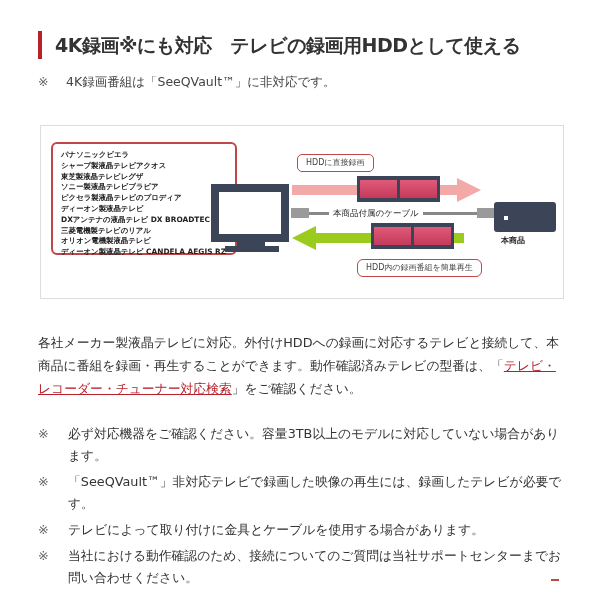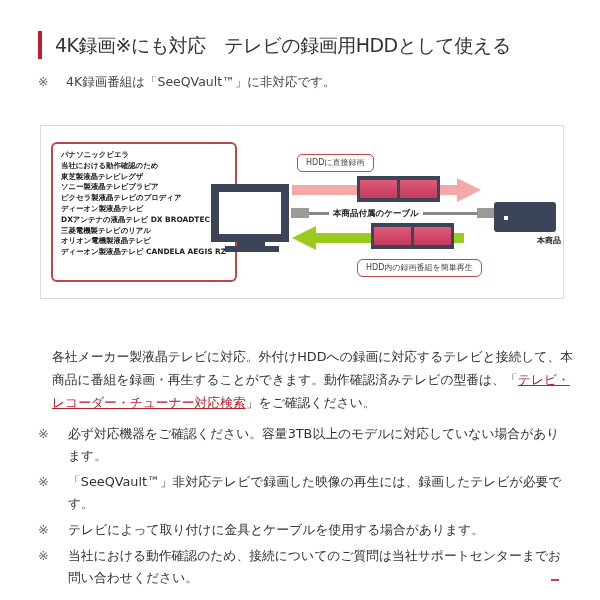--- a/index.html
+++ b/index.html
@@ -1,68 +1,68 @@
 <!DOCTYPE html>
 <html><head>
 <meta charset="utf-8">
 <style>
   html, body { margin:0; padding:0; background:#ffffff; }
   body { width:600px; height:600px; position:relative; overflow:hidden;
          font-family:"DejaVu Sans", "Liberation Sans", sans-serif; color:#333; }
   .heading { position:absolute; left:38px; top:31px; height:28px; border-left:4px solid #b8202a;
-             padding-left:13px; font-size:19px; font-weight:normal; color:#333; line-height:28px; letter-spacing:-0.5px; }
+             padding-left:13px; font-size:19px; font-weight:bold; color:#333; line-height:28px; letter-spacing:-0.5px; }
   .note-top { position:absolute; left:38px; top:74px; font-size:12.5px; color:#444; }
   .mark { display:inline-block; width:28px; color:#666; }
   .diagram { position:absolute; left:40px; top:125px; width:522px; height:172px;
              border:1px solid #ddd; background:#fff; }
-  .tvlist { position:absolute; left:10px; top:16px; width:186px; height:140px;
+  .tvlist { position:absolute; left:10px; top:16px; width:186px; height:113px;
             border:2px solid #c14646; border-radius:6px; padding:6px 0 0 8px; box-sizing:border-box;
             font-size:7.4px; font-weight:bold; color:#222; line-height:10.8px; white-space:nowrap; }
   .monitor { position:absolute; left:170px; top:58px; width:78px; height:58px; background:#3c4558; }
   .monitor .screen { position:absolute; left:8px; top:8px; width:62px; height:42px; background:#fff; }
   .monitor-stand { position:absolute; left:196px; top:116px; width:28px; height:4px; background:#3c4558; }
   .monitor-base { position:absolute; left:184px; top:120px; width:54px; height:6px; background:#3c4558; }
   .bubble { position:absolute; height:16px; border:1.5px solid #c14646; border-radius:5px; background:#fff;
             font-size:8px; color:#444; line-height:16px; padding:0 8px; white-space:nowrap;text-align:right; }
   .arrow-pink { position:absolute; left:251px; top:59px; width:165px; height:10px; background:#f4a9a9; }
   .arrow-pink-head { position:absolute; left:416px; top:52px; width:0; height:0;
             border-top:12px solid transparent; border-bottom:12px solid transparent; border-left:24px solid #f4a9a9; }
   .arrow-green { position:absolute; left:275px; top:107px; width:148px; height:10px; background:#9bcb1c; }
   .arrow-green-head { position:absolute; left:251px; top:100px; width:0; height:0;
             border-top:12px solid transparent; border-bottom:12px solid transparent; border-right:24px solid #9bcb1c; }
   .cable { position:absolute; left:250px; top:86px; width:204px; height:3px; background:#888; }
   .cable-plug-l { position:absolute; left:250px; top:82px; width:18px; height:10px; background:#9a9a9a; }
   .cable-plug-r { position:absolute; left:436px; top:82px; width:18px; height:10px; background:#9a9a9a; }
   .cable-label { position:absolute; left:288px; top:80px; padding:0 4px; background:#fff;
-            font-size:8.5px; font-weight:bold; color:#222; line-height:14px; }
+            font-size:8.5px; font-weight:normal; color:#222; line-height:14px; }
   .film { position:absolute; height:26px; background:#3c4558; display:flex; gap:3px; padding:4px 3px; box-sizing:border-box; }
   .frame { width:37px; height:18px; background:linear-gradient(#e05a79,#c43a5c); }
   .hdd { position:absolute; left:453px; top:76px; width:62px; height:30px; background:#3c4558; border-radius:3px; }
   .hdd .led { position:absolute; left:10px; top:14px; width:4px; height:4px; background:#fff; }
-  .hdd-label { position:absolute; left:496px; top:109px; font-size:8px; font-weight:bold; color:#222; }
+  .hdd-label { position:absolute; left:460px; top:109px; font-size:8px; font-weight:bold; color:#222; }
   .body-text { position:absolute; left:38px; top:331px; width:530px; font-size:12.8px; line-height:23px; color:#333; }
   .link { color:#b8202a; text-decoration:underline; }
   .notes { position:absolute; left:38px; top:423px; width:530px; font-size:12.8px; line-height:22px; color:#333; margin:0; padding:0; list-style:none; }
   .notes li { display:flex; margin-bottom:4px; }
   .notes .mark { flex:0 0 30px; }
   .dash { position:absolute; left:551px; top:579px; width:8px; height:2px; background:#c14646; }
 </style>
 </head>
 <body>
 
 <h2 class="heading" style="margin:0;">4K録画※にも対応　テレビの録画用HDDとして使える</h2>
 
 <div class="note-top">
   <span class="mark">※</span><span>4K録画番組は「SeeQVault™」に非対応です。</span>
 </div>
 
 <div class="diagram">
   <div class="tvlist">
     <div>パナソニックビエラ</div>
-    <div>当社における動作確認のため</div>
+    <div>シャープ製液晶テレビアクオス</div>
     <div>東芝製液晶テレビレグザ</div>
     <div>ソニー製液晶テレビブラビア</div>
     <div>ピクセラ製液晶テレビのプロディア</div>
     <div>ディーオン製液晶テレビ</div>
     <div>DXアンテナの液晶テレビ DX BROADTEC</div>
     <div>三菱電機製テレビのリアル</div>
     <div>オリオン電機製液晶テレビ</div>
     <div>ディーオン製液晶テレビ CANDELA AEGIS RZ</div>
   </div>
 
@@ -96,21 +96,21 @@
   </div>
 
   <div class="bubble" style="left:316px; top:133px;border-radius:6px;">HDD内の録画番組を簡単再生</div>
 
   <div class="hdd">
       <div class="led"></div>
     </div>
   <div class="hdd-label">本商品</div>
 </div>
 
-<p class="body-text" style="margin:14px;">
+<p class="body-text" style="margin:0;">
   <span>各社メーカー製液晶テレビに対応。外付けHDDへの録画に対応するテレビと接続して、本商品に番組を録画・再生することができます。動作確認済みテレビの型番は、「</span><a class="link">テレビ・レコーダー・チューナー対応検索</a><span>」をご確認ください。</span>
 </p>
 
 <ul class="notes">
   <li>
       <span class="mark">※</span>
       <span>必ず対応機器をご確認ください。容量3TB以上のモデルに対応していない場合があります。</span>
     </li>
   <li>
       <span class="mark">※</span>

